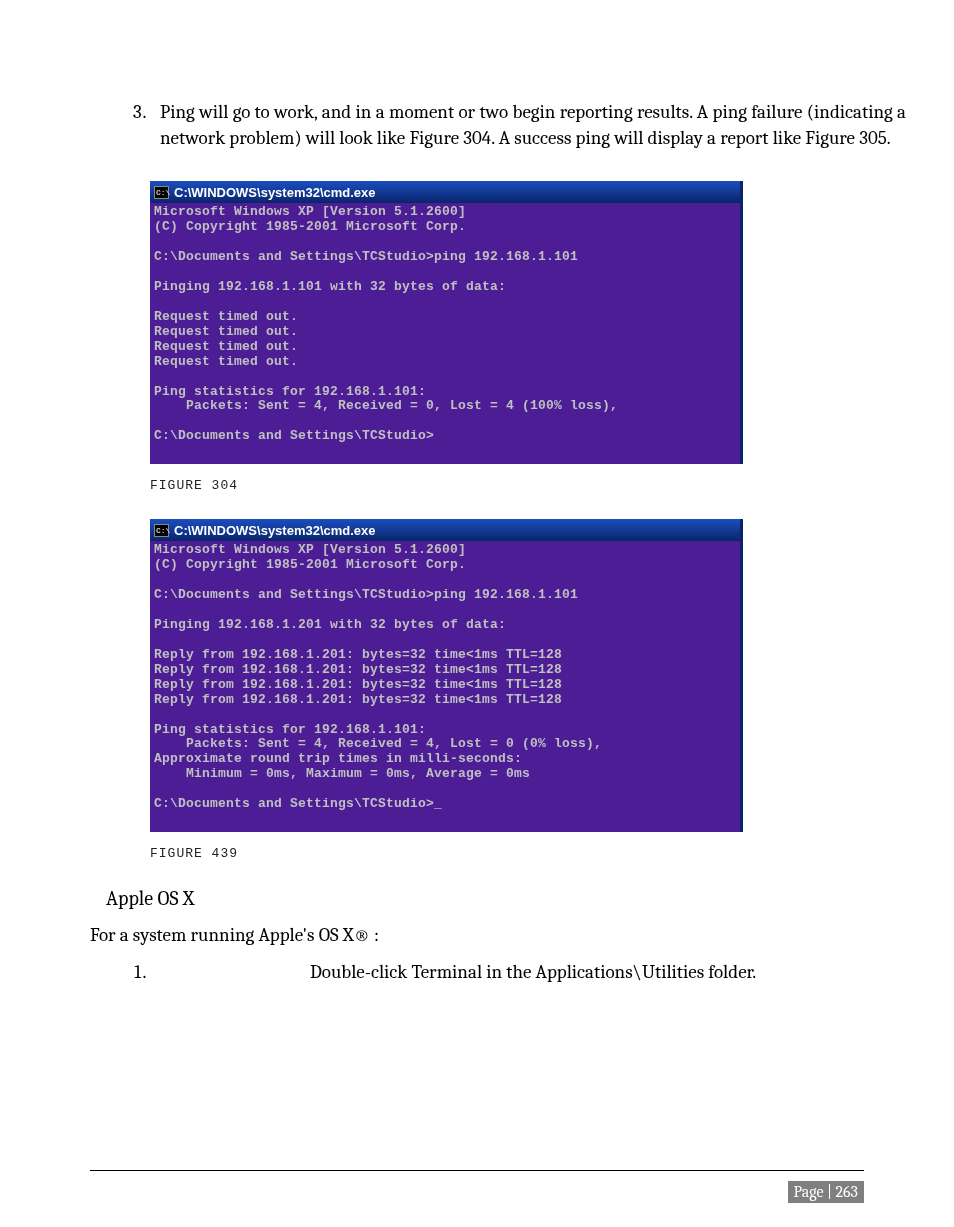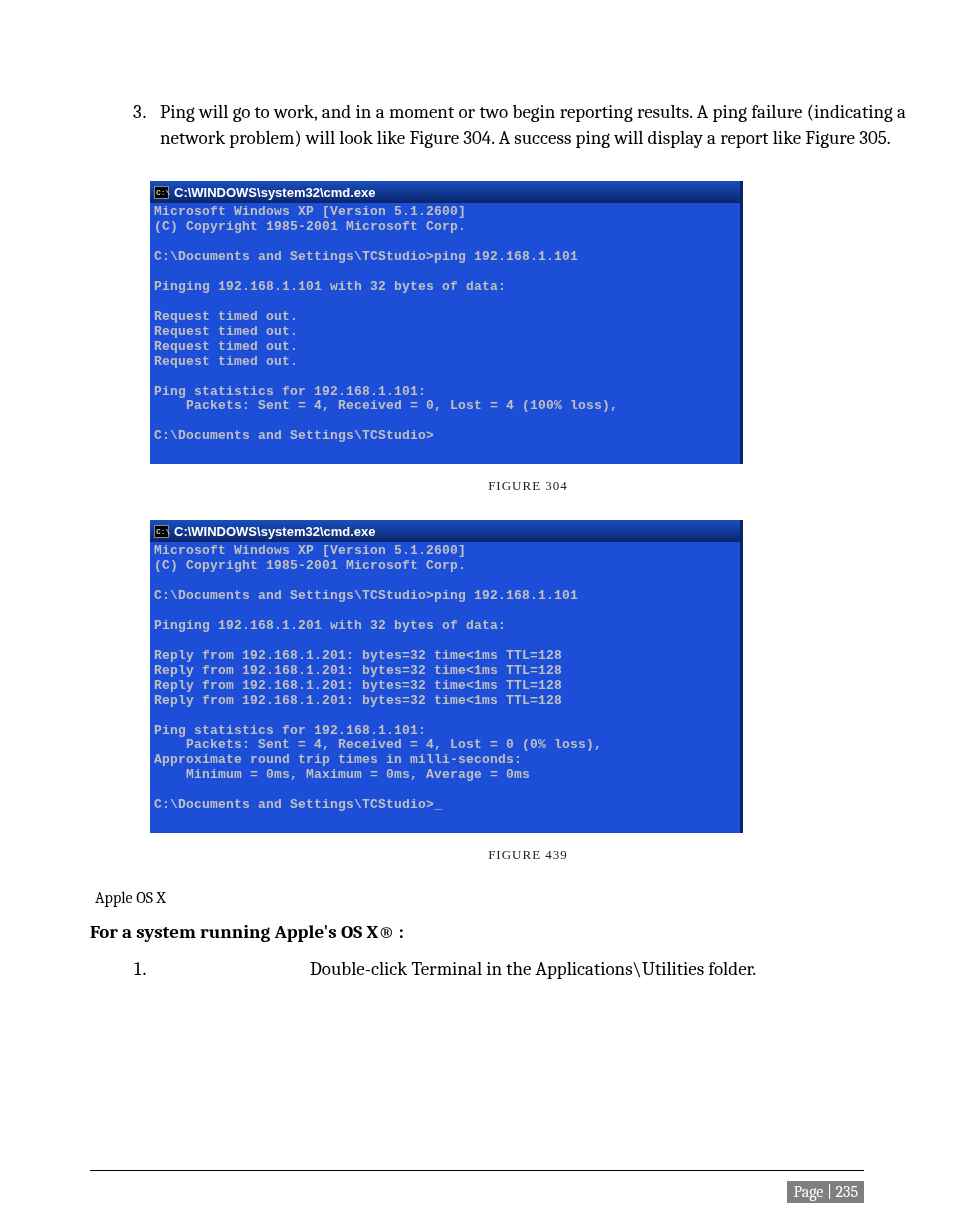--- a/index.html
+++ b/index.html
@@ -52,48 +52,46 @@
     position: relative;
     font-size: 8px;
     line-height: 12px;
     text-align: left;
     padding-left: 1px;
     color: #ccc;
     font-family: 'Courier New', monospace;
     box-sizing: border-box;
   }
   .console-body {
-    background: #1d4ed8;
+    background: #4c1d95;
     color: #c0c0c0;
     font-family: 'Lucida Console', 'Courier New', monospace;
     font-size: 13px;
     line-height: 1.15;
     padding: 2px 4px 20px 4px;
     white-space: pre;
     overflow: hidden;
     font-weight: bold;
     letter-spacing: 0.2px;
   }
   .figure-caption {
     margin: 14px 0 26px 60px;
     font-size: 13px;
     letter-spacing: 1px;
     color: #222;
-    font-family: Liberation Serif, serif;
-    text-align: center;
+    font-family: Liberation Mono, monospace;
   }
   h3.section {
-    font-size: 16px;
+    font-size: 20px;
     font-weight: normal;
-    margin: 18px 0 14px 5px;
+    margin: 18px 0 14px 16px;
   }
   p.body-text {
     font-size: 19px;
     margin: 0 0 14px 0;
-    font-weight: bold;
   }
   ol.sub-list {
     margin: 0;
     padding-left: 60px;
     font-size: 19px;
     line-height: 1.35;
     text-align: center;
   }
   ol.sub-list li {
     padding-left: 10px;
@@ -183,15 +181,15 @@
 
   <p class="body-text">For a system running Apple's OS X® :</p>
 
   <ol class="sub-list" start="1">
     <li>
       <span>Double-click Terminal in the Applications\Utilities folder.</span>
     </li>
   </ol>
 
   <div class="footer-line"></div>
-  <div class="page-number">Page | 235</div>
+  <div class="page-number">Page | 263</div>
 
 </div>
 
 </body></html>

